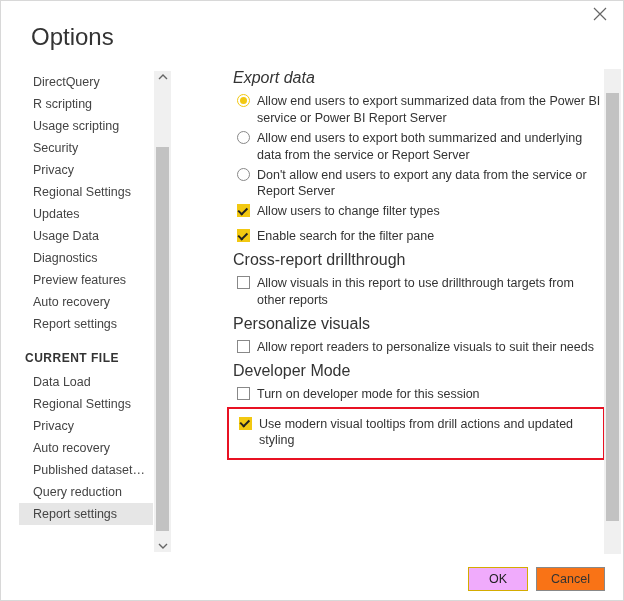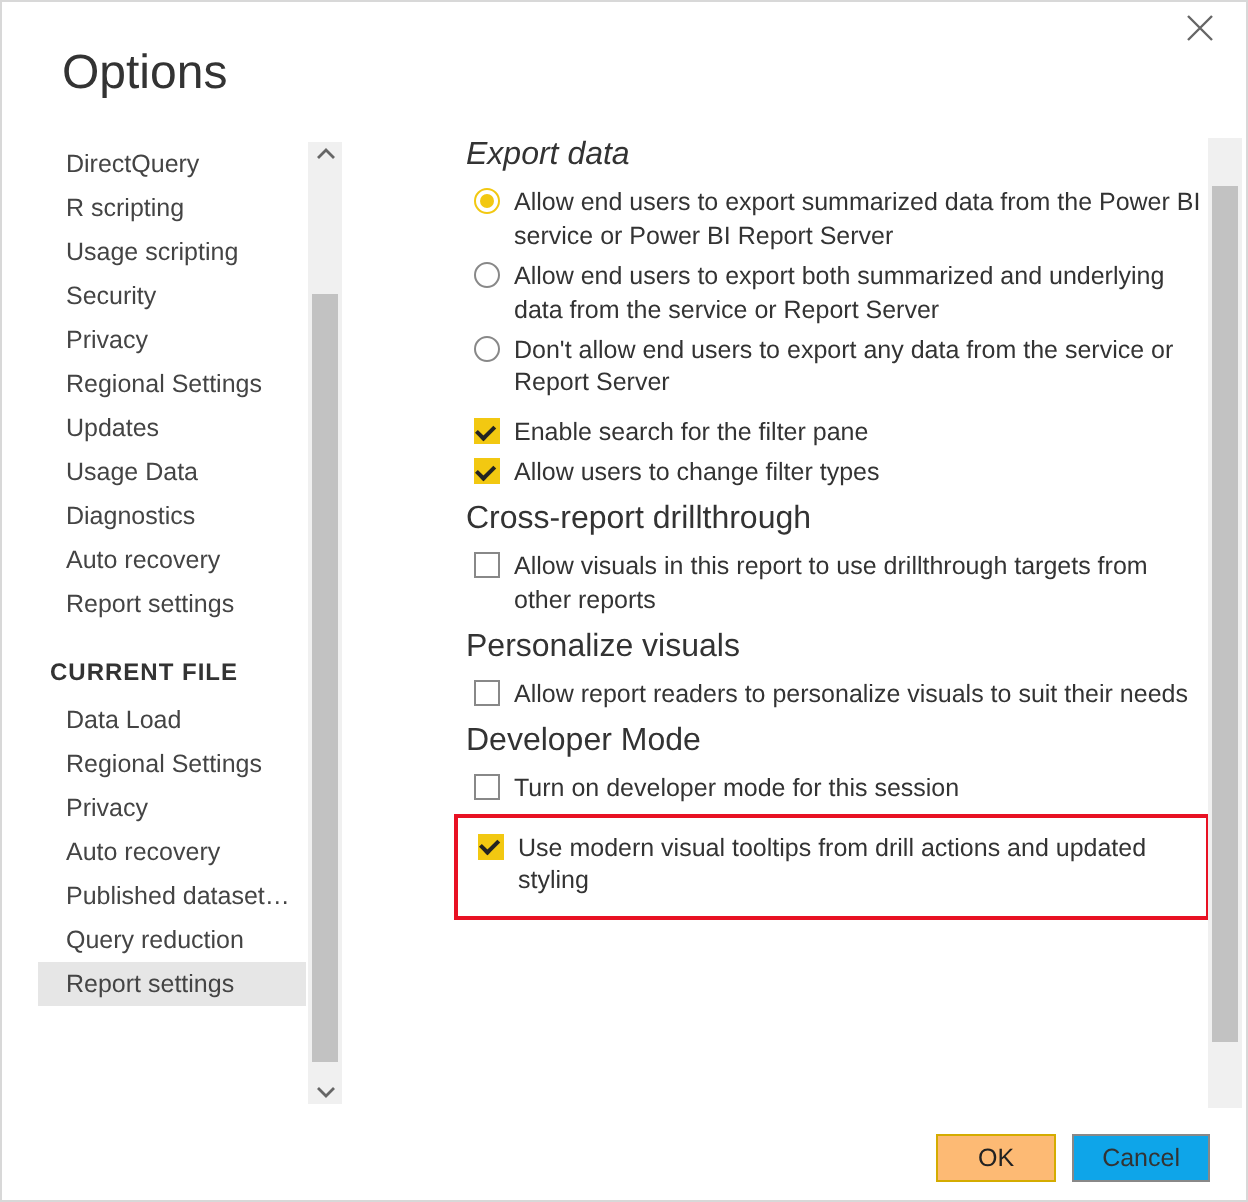--- a/index.html
+++ b/index.html
@@ -150,26 +150,26 @@
     justify-content: flex-end;
     padding: 0 18px;
     gap: 8px;
   }
   .btn {
     min-width: 60px;
     height: 24px;
     padding: 0 14px;
     font-size: 12.5px;
     border: 1px solid #888;
-    background: #0ea5e9;
+    background: #f97316;
     cursor: pointer;
     color: #333;
   }
   .btn.primary {
-    background: #fdba74;
+    background: #f0abfc;
     border-color: #d4ac00;
     color: #222;
   }
 </style>
 </head>
 <body>
 
 <div class="close-x">
   <svg viewBox="0 0 14 14">
       <path d="M1 1 L13 13 M13 1 L1 13" stroke="currentColor" stroke-width="1.2" fill="none"></path>
@@ -184,20 +184,21 @@
 
     <div class="nav-item">DirectQuery</div>
     <div class="nav-item">R scripting</div>
     <div class="nav-item">Usage scripting</div>
     <div class="nav-item">Security</div>
     <div class="nav-item">Privacy</div>
     <div class="nav-item">Regional Settings</div>
     <div class="nav-item">Updates</div>
     <div class="nav-item">Usage Data</div>
     <div class="nav-item">Diagnostics</div>
+    <div class="nav-item">Preview features</div>
     <div class="nav-item">Auto recovery</div>
     <div class="nav-item">Report settings</div>
 
     <div class="nav-section-header">CURRENT FILE</div>
 
     <div class="nav-item">Data Load</div>
     <div class="nav-item">Regional Settings</div>
     <div class="nav-item">Privacy</div>
     <div class="nav-item">Auto recovery</div>
     <div class="nav-item">Published dataset set...</div>
@@ -230,27 +231,27 @@
     </div>
     <div class="option-row">
       <span class="radio-outer"></span>
       <span class="option-label">Allow end users to export both summarized and underlying data from the service or Report Server</span>
     </div>
     <div class="option-row">
       <span class="radio-outer"></span>
       <span class="option-label">Don't allow end users to export any data from the service or Report Server</span>
     </div>
 
+    <div class="option-row">
+      <span class="check-outer checked"></span>
+      <span class="option-label">Allow users to change filter types</span>
+    </div>
     <div class="option-row" style="margin-top:8px;">
       <span class="check-outer checked"></span>
       <span class="option-label">Enable search for the filter pane</span>
-    </div>
-    <div class="option-row">
-      <span class="check-outer checked"></span>
-      <span class="option-label">Allow users to change filter types</span>
     </div>
 
     <div class="section-title">Cross-report drillthrough</div>
     <div class="option-row">
       <span class="check-outer"></span>
       <span class="option-label">Allow visuals in this report to use drillthrough targets from other reports</span>
     </div>
 
     <div class="section-title">Personalize visuals</div>
     <div class="option-row">

